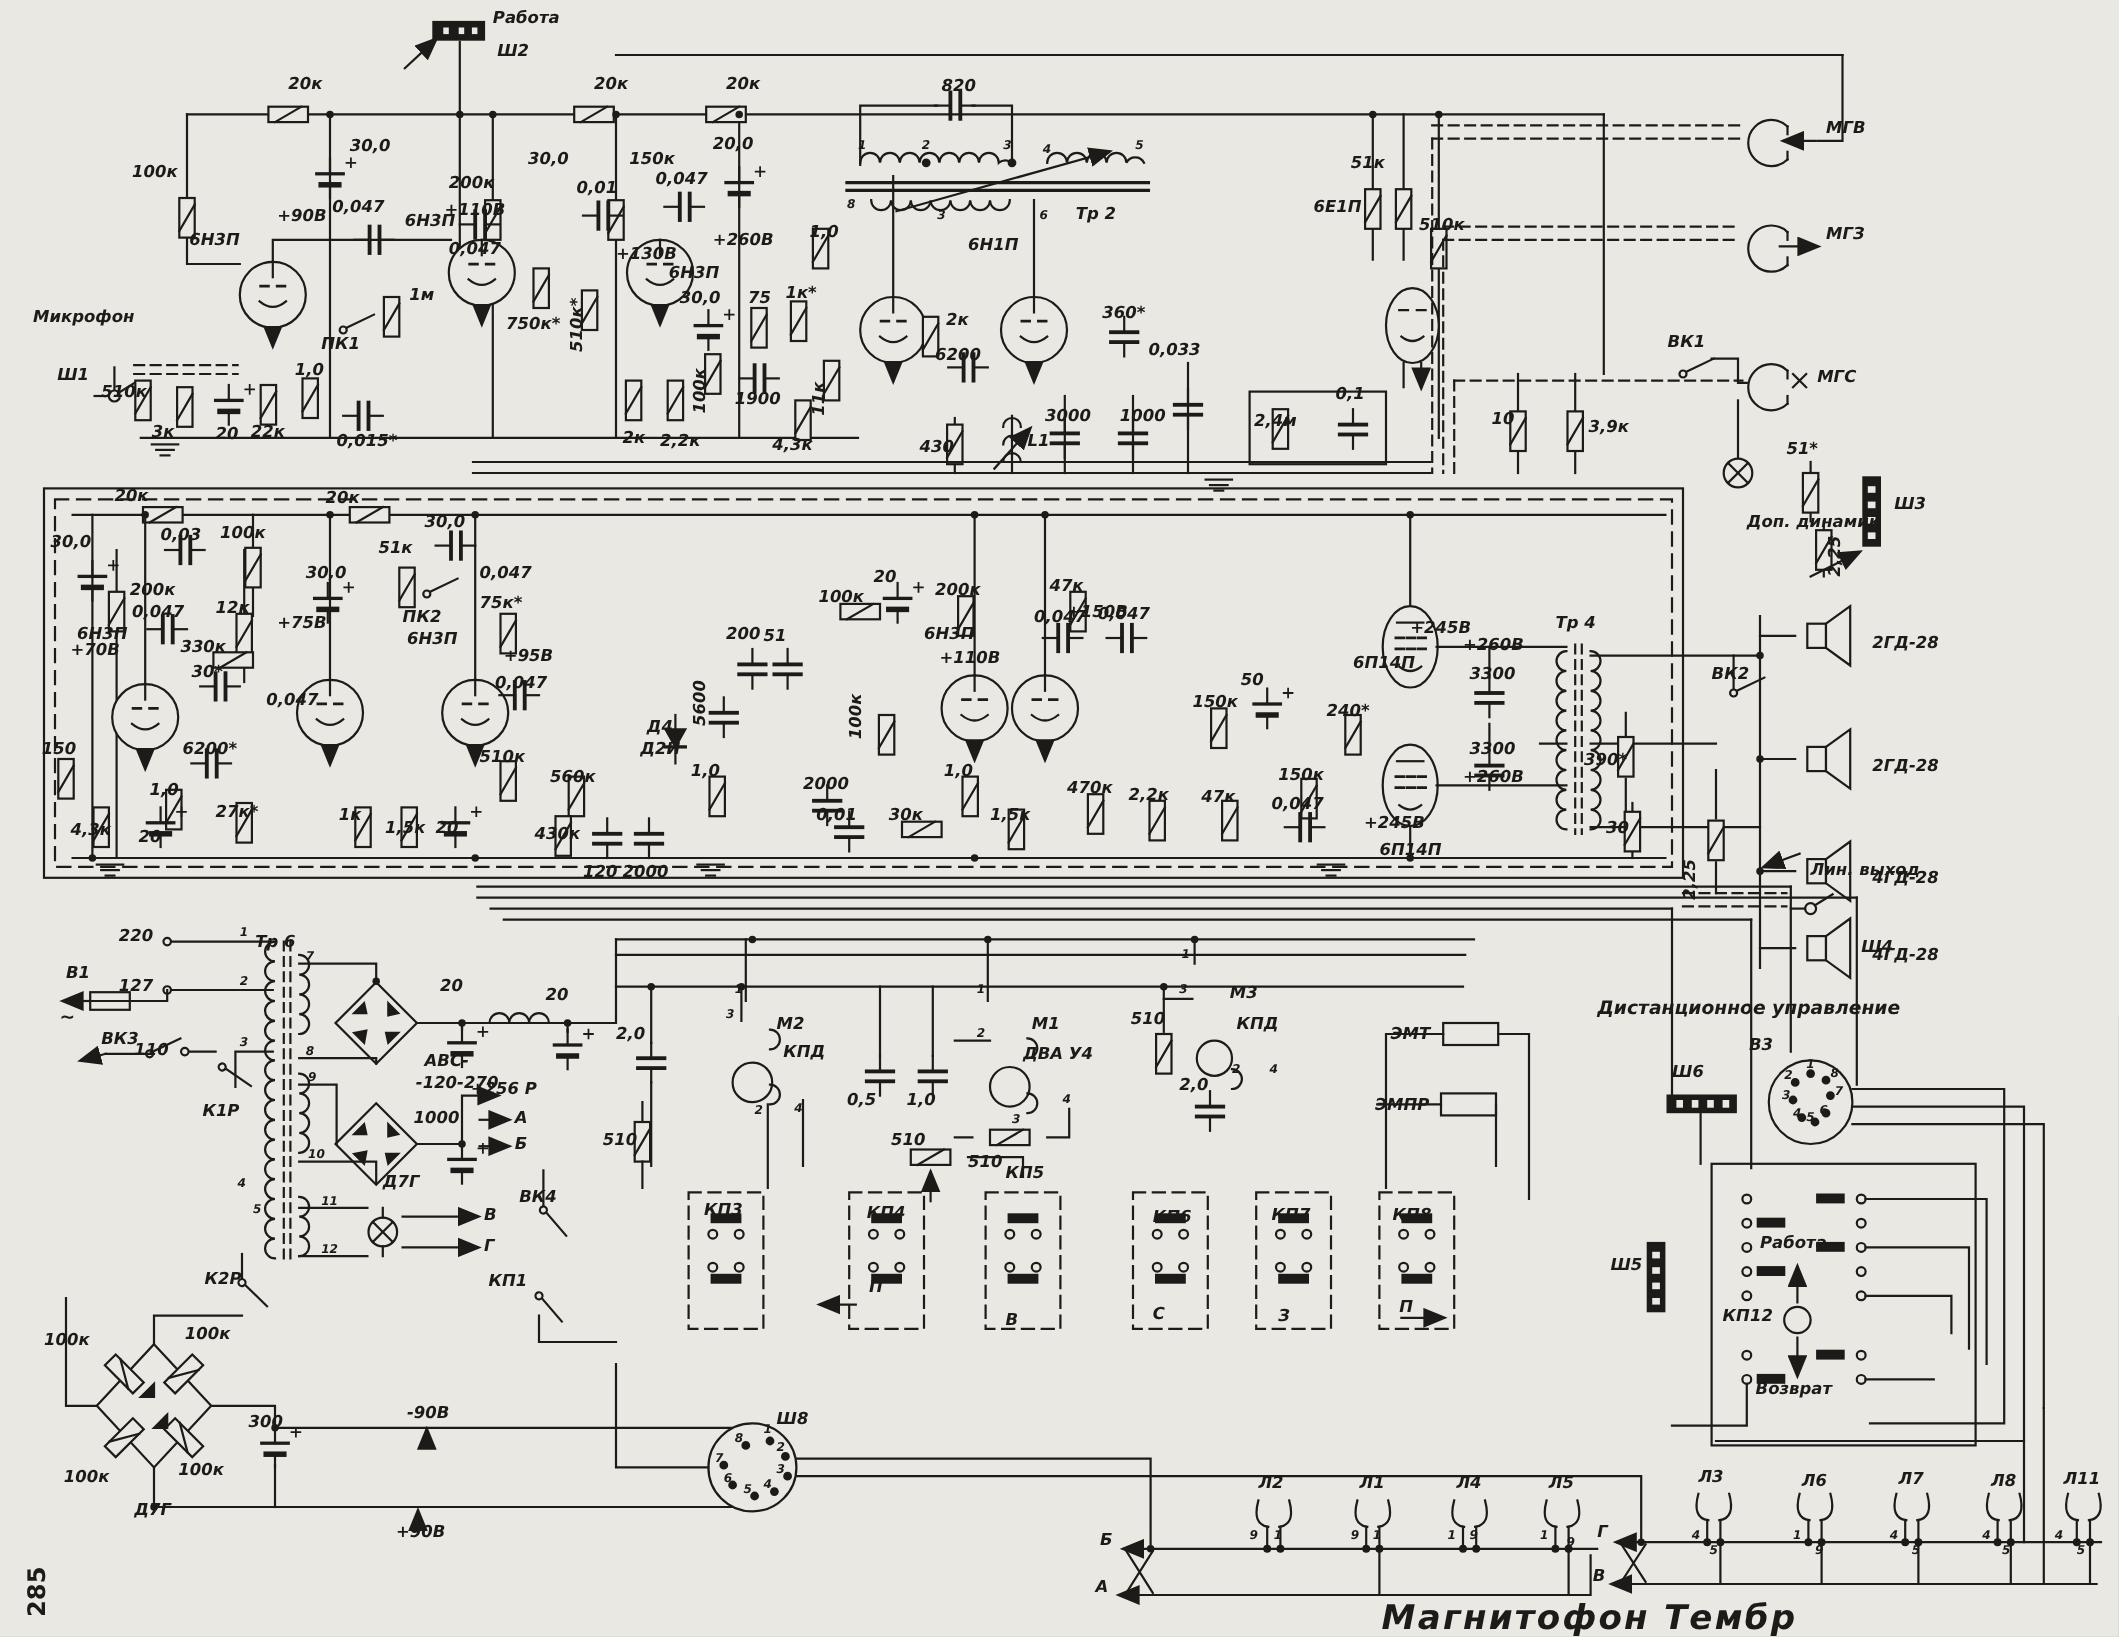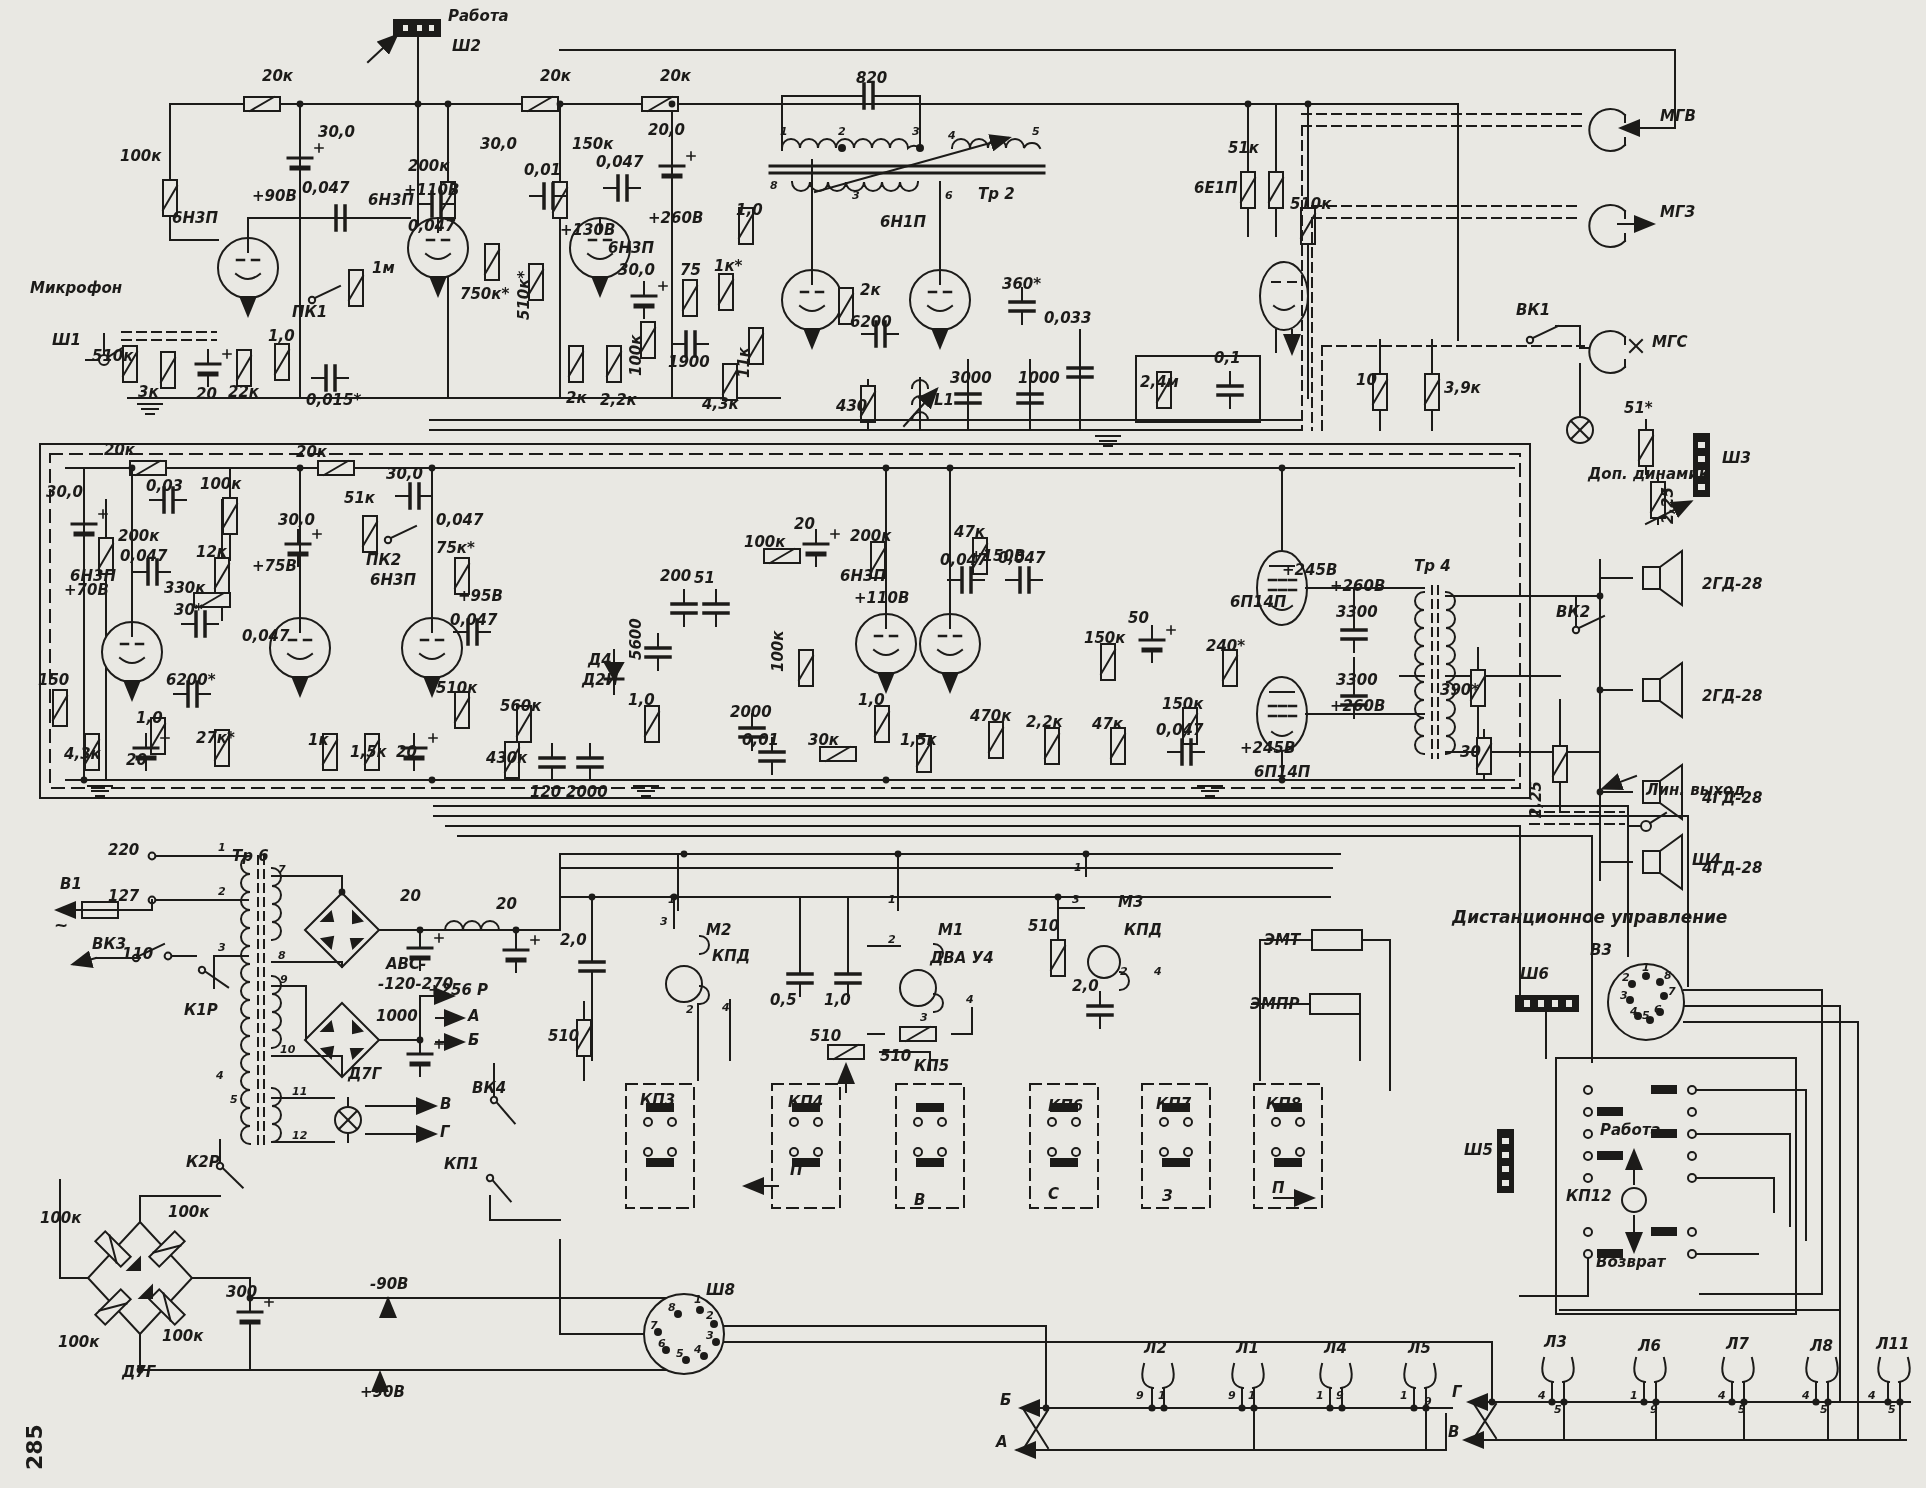--- a/index.html
+++ b/index.html
@@ -885,15 +885,16 @@
   <span class="l s" style="left:1554px;top:1412px">5</span>
   <span class="l s" style="left:1630px;top:1398px">1</span>
   <span class="l s" style="left:1650px;top:1412px">9</span>
   <span class="l s" style="left:1718px;top:1398px">4</span>
   <span class="l s" style="left:1738px;top:1412px">5</span>
   <span class="l s" style="left:1802px;top:1398px">4</span>
   <span class="l s" style="left:1820px;top:1412px">5</span>
   <span class="l s" style="left:1868px;top:1398px">4</span>
   <span class="l s" style="left:1888px;top:1412px">5</span>
 
+  <span class="l t" style="left:1256px;top:1462px">Магнитофон Тембр</span>
   <span class="pg" style="position:absolute;left:22px;top:1470px;color:#1c1b19">285</span>
 </div>
 </div>
 
 </body></html>

